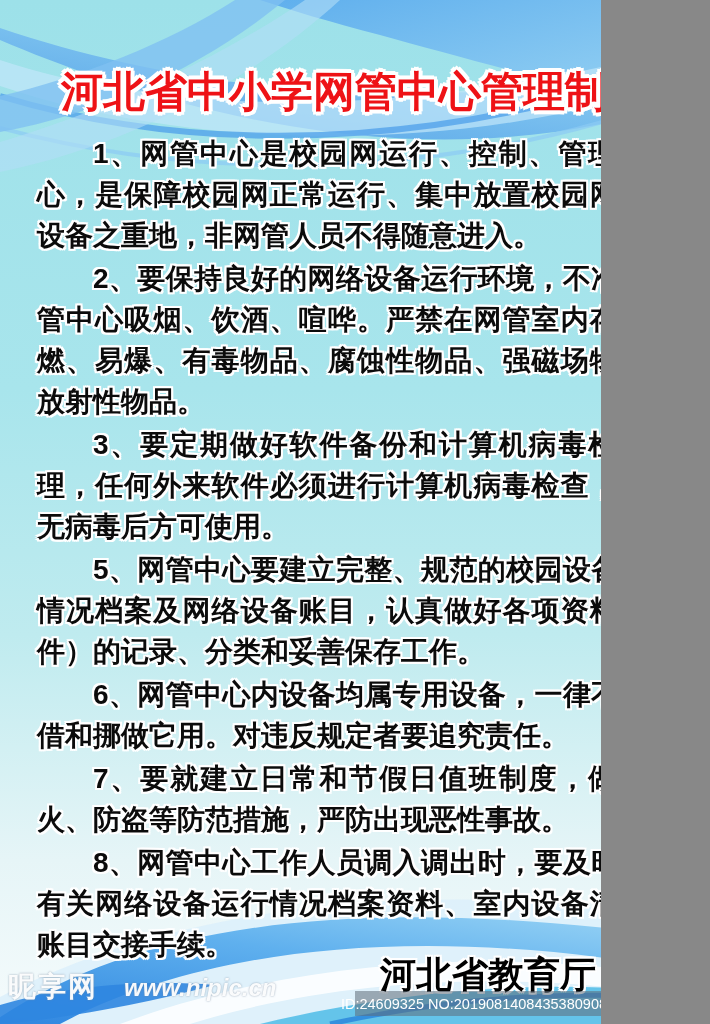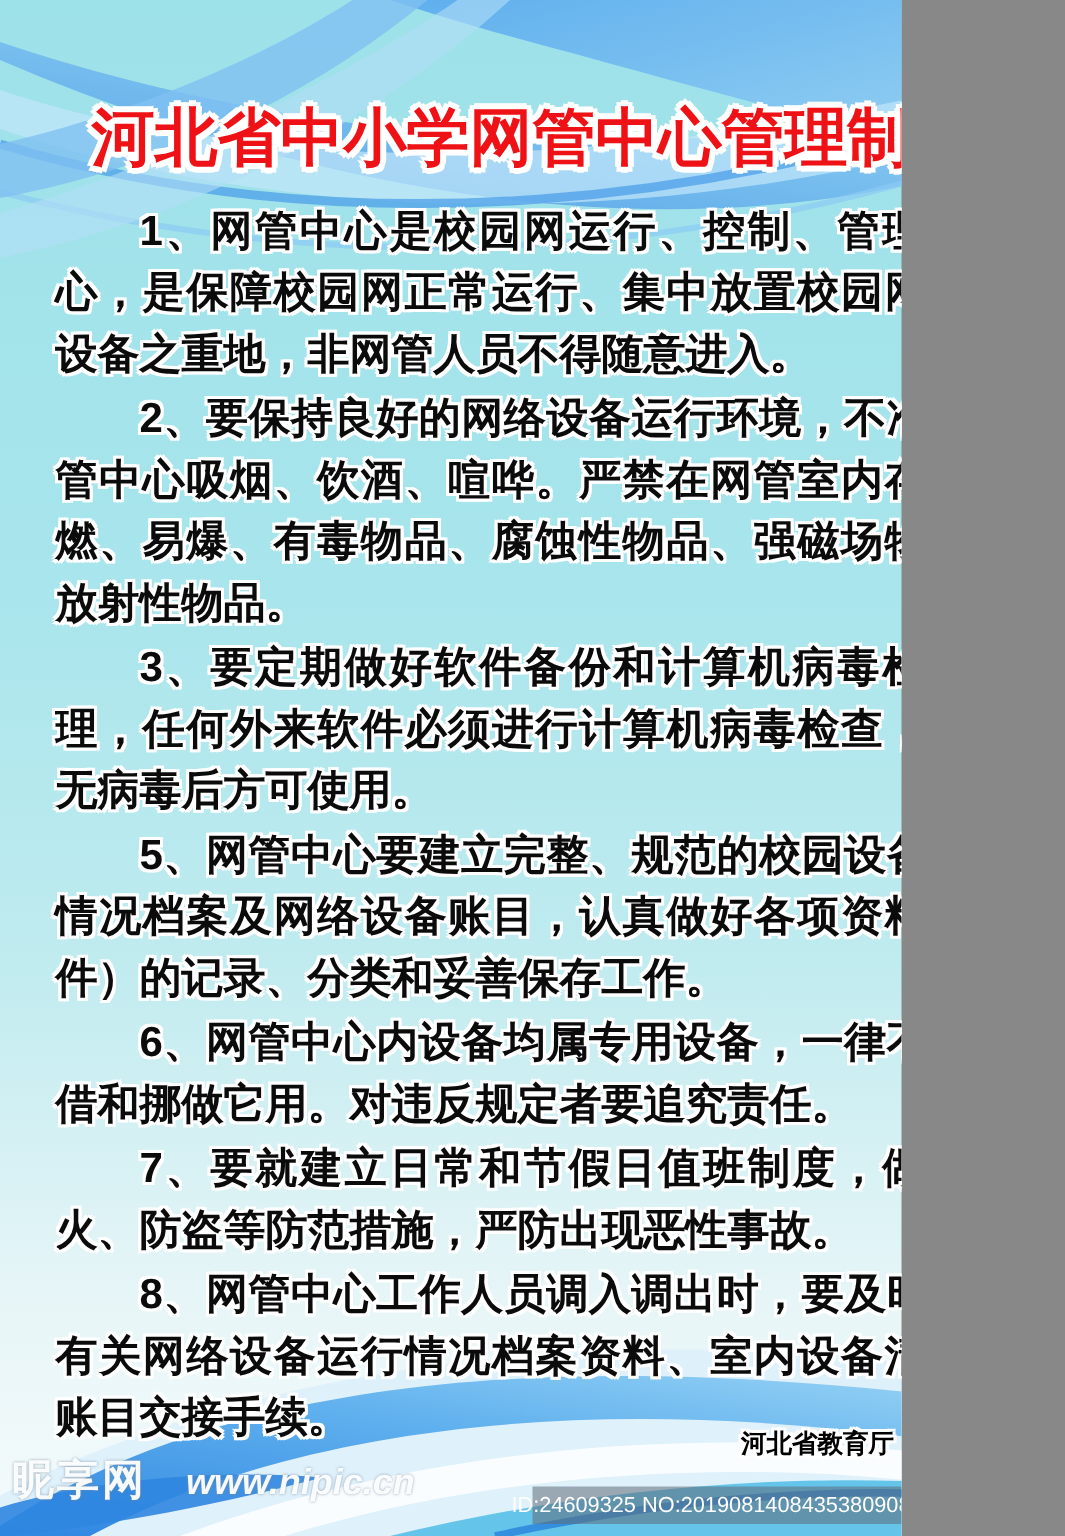--- a/index.html
+++ b/index.html
@@ -21,21 +21,21 @@
   }
   .rules{position:absolute;top:131px;left:35px;width:643px;}
   .rules p{
     margin:2px;font-size:28px;font-weight:bold;color:#0b0b0b;
     line-height:41px;text-align:justify;text-indent:56px;
     text-shadow:
       -2px -2px 0 #fff, 2px -2px 0 #fff, -2px 2px 0 #fff, 2px 2px 0 #fff,
       -2px 0 0 #fff, 2px 0 0 #fff, 0 -2px 0 #fff, 0 2px 0 #fff;
   }
   .signature{
-    position:absolute;top:951px;right:5px;font-size:17px;font-weight:bold;color:#000;
+    position:absolute;top:951px;right:5px;font-size:36px;font-weight:bold;color:#000;
     text-shadow:
       -2px -2px 0 #fff, 2px -2px 0 #fff, -2px 2px 0 #fff, 2px 2px 0 #fff,
       -2px 0 0 #fff, 2px 0 0 #fff, 0 -2px 0 #fff, 0 2px 0 #fff;
   }
   .watermark{
     position:absolute;left:8px;bottom:18px;display:flex;align-items:baseline;gap:10px;
     color:rgba(255,255,255,0.95);
   }
   .wm-logo{
     font-size:28px;font-weight:bold;letter-spacing:2px;

